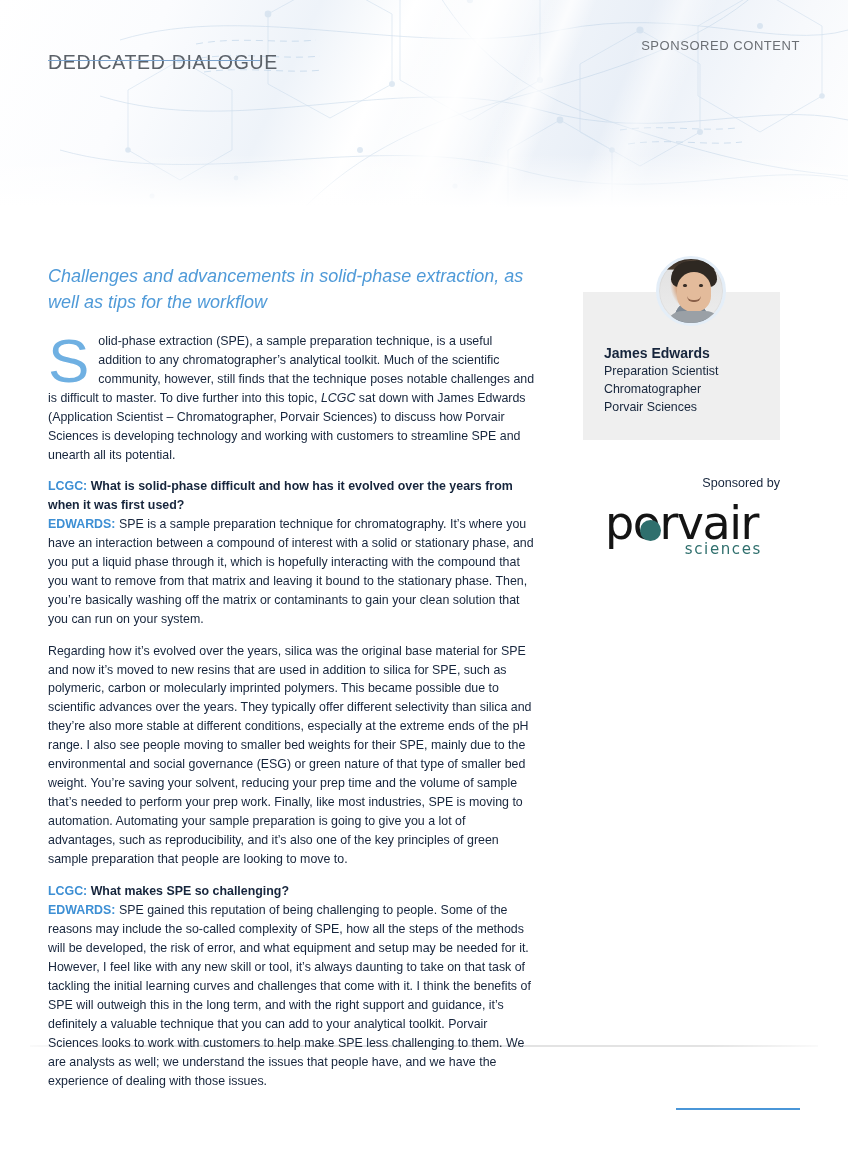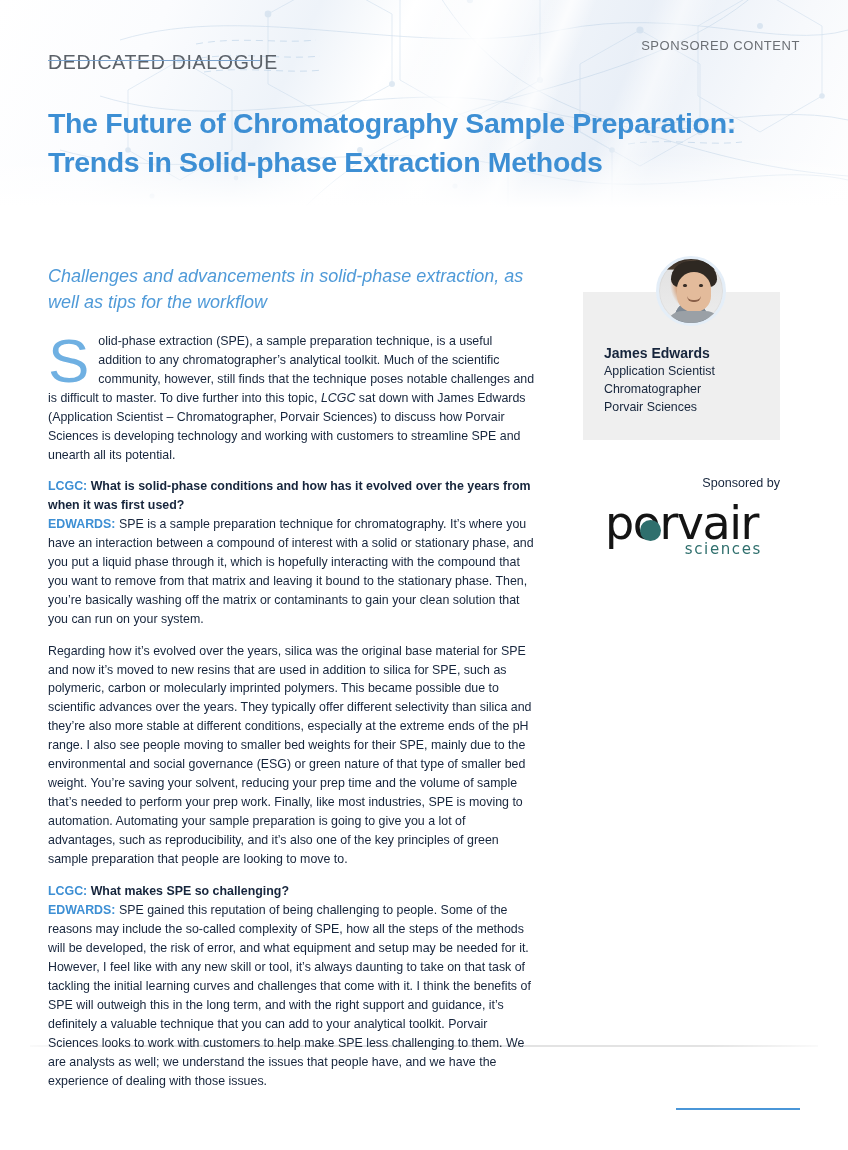--- a/index.html
+++ b/index.html
@@ -334,36 +334,32 @@
     <div class="streak s1"></div>
     <div class="streak s2"></div>
     <div class="streak s3"></div>
     <div class="fade-bottom"></div>
   </div>
 
   <div class="kicker">DEDICATED DIALOGUE</div>
   <div class="kicker-rule"></div>
   <div class="sponsored-label">SPONSORED CONTENT</div>
 
-  <h1 class="headline">
-    <span>The Future of Chromatography Sample Preparation:</span>
-    <span class="l2">Trends in Solid-phase Extraction Methods</span>
-  </h1>
 
   <div class="deck">Challenges and advancements in solid-phase extraction, as well as tips for the workflow</div>
 
   <div class="article">
 
     <p class="dropcap-para">
       <span class="dropcap">S</span><span>olid-phase extraction (SPE), a sample preparation technique, is a useful addition to any chromatographer’s analytical toolkit. Much of the scientific community, however, still finds that the technique poses notable challenges and is difficult to master. To dive further into this topic, </span><span class="ital">LCGC</span><span> sat down with James Edwards (Application Scientist – Chromatographer, Porvair Sciences) to discuss how Porvair Sciences is developing technology and working with customers to streamline SPE and unearth all its potential.</span>
     </p>
 
     <div class="qa-block">
       <p class="q-line tight">
-        <span class="lbl-lcgc">LCGC:</span><span> What is solid-phase conditions and how has it evolved over the years from when it was first used?</span>
+        <span class="lbl-lcgc">LCGC:</span><span> What is solid-phase difficult and how has it evolved over the years from when it was first used?</span>
       </p>
       <p class="a-line">
         <span class="lbl-edwards">EDWARDS:</span><span> SPE is a sample preparation technique for chromatography. It’s where you have an interaction between a compound of interest with a solid or stationary phase, and you put a liquid phase through it, which is hopefully interacting with the compound that you want to remove from that matrix and leaving it bound to the stationary phase. Then, you’re basically washing off the matrix or contaminants to gain your clean solution that you can run on your system.</span>
       </p>
       <p>Regarding how it’s evolved over the years, silica was the original base material for SPE and now it’s moved to new resins that are used in addition to silica for SPE, such as polymeric, carbon or molecularly imprinted polymers. This became possible due to scientific advances over the years. They typically offer different selectivity than silica and they’re also more stable at different conditions, especially at the extreme ends of the pH range. I also see people moving to smaller bed weights for their SPE, mainly due to the environmental and social governance (ESG) or green nature of that type of smaller bed weight. You’re saving your solvent, reducing your prep time and the volume of sample that’s needed to perform your prep work. Finally, like most industries, SPE is moving to automation. Automating your sample preparation is going to give you a lot of advantages, such as reproducibility, and it’s also one of the key principles of green sample preparation that people are looking to move to.</p>
     </div>
 
     <div class="qa-block">
       <p class="q-line tight">
         <span class="lbl-lcgc">LCGC:</span><span> What makes SPE so challenging?</span>
@@ -381,21 +377,21 @@
     <div class="hair"></div>
     <div class="face"></div>
     <div class="eye l"></div>
     <div class="eye r"></div>
     <div class="smile"></div>
     <div class="shirt"></div>
   </div>
 
   <div class="author-name">James Edwards</div>
   <div class="author-lines">
-    <div>Application Scientist</div>
+    <div>Preparation Scientist</div>
     <div>Chromatographer</div>
     <div>Porvair Sciences</div>
   </div>
 
   <div class="sponsored-by">Sponsored by</div>
 
   <div class="porvair-logo">
     <span class="porvair-word">
       <span>porvair</span>
       <span class="porvair-dot"></span>

